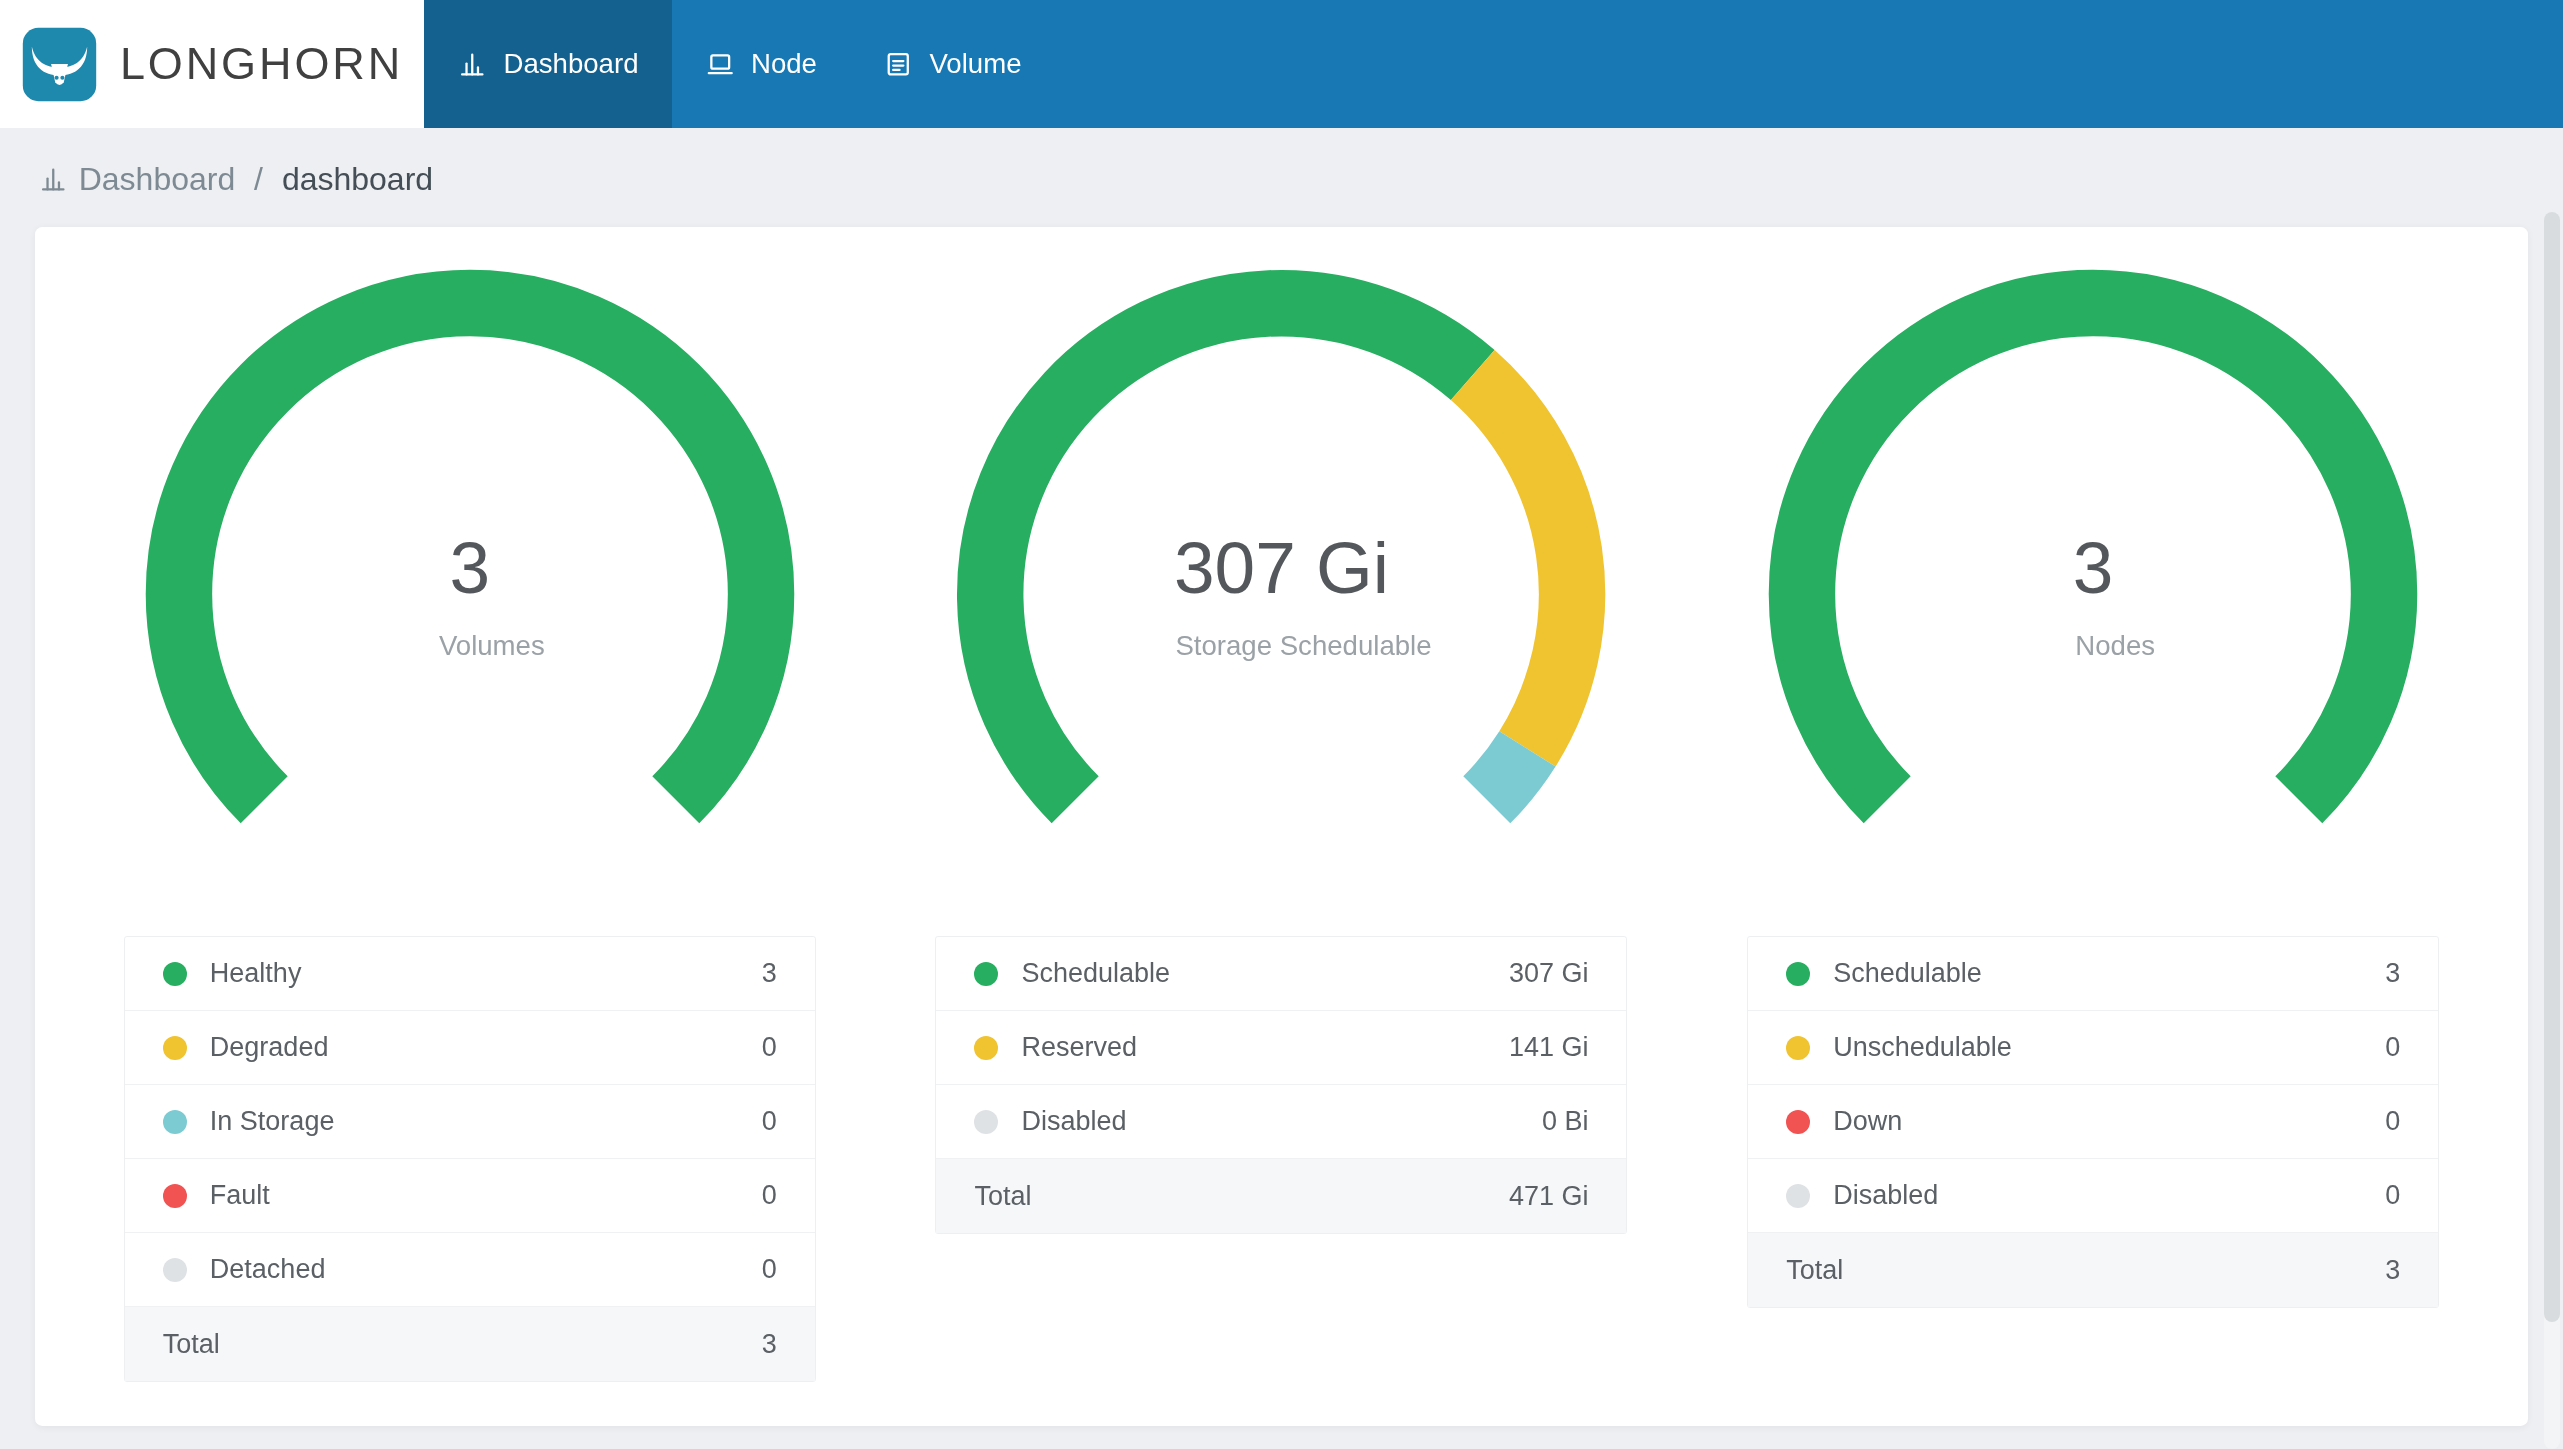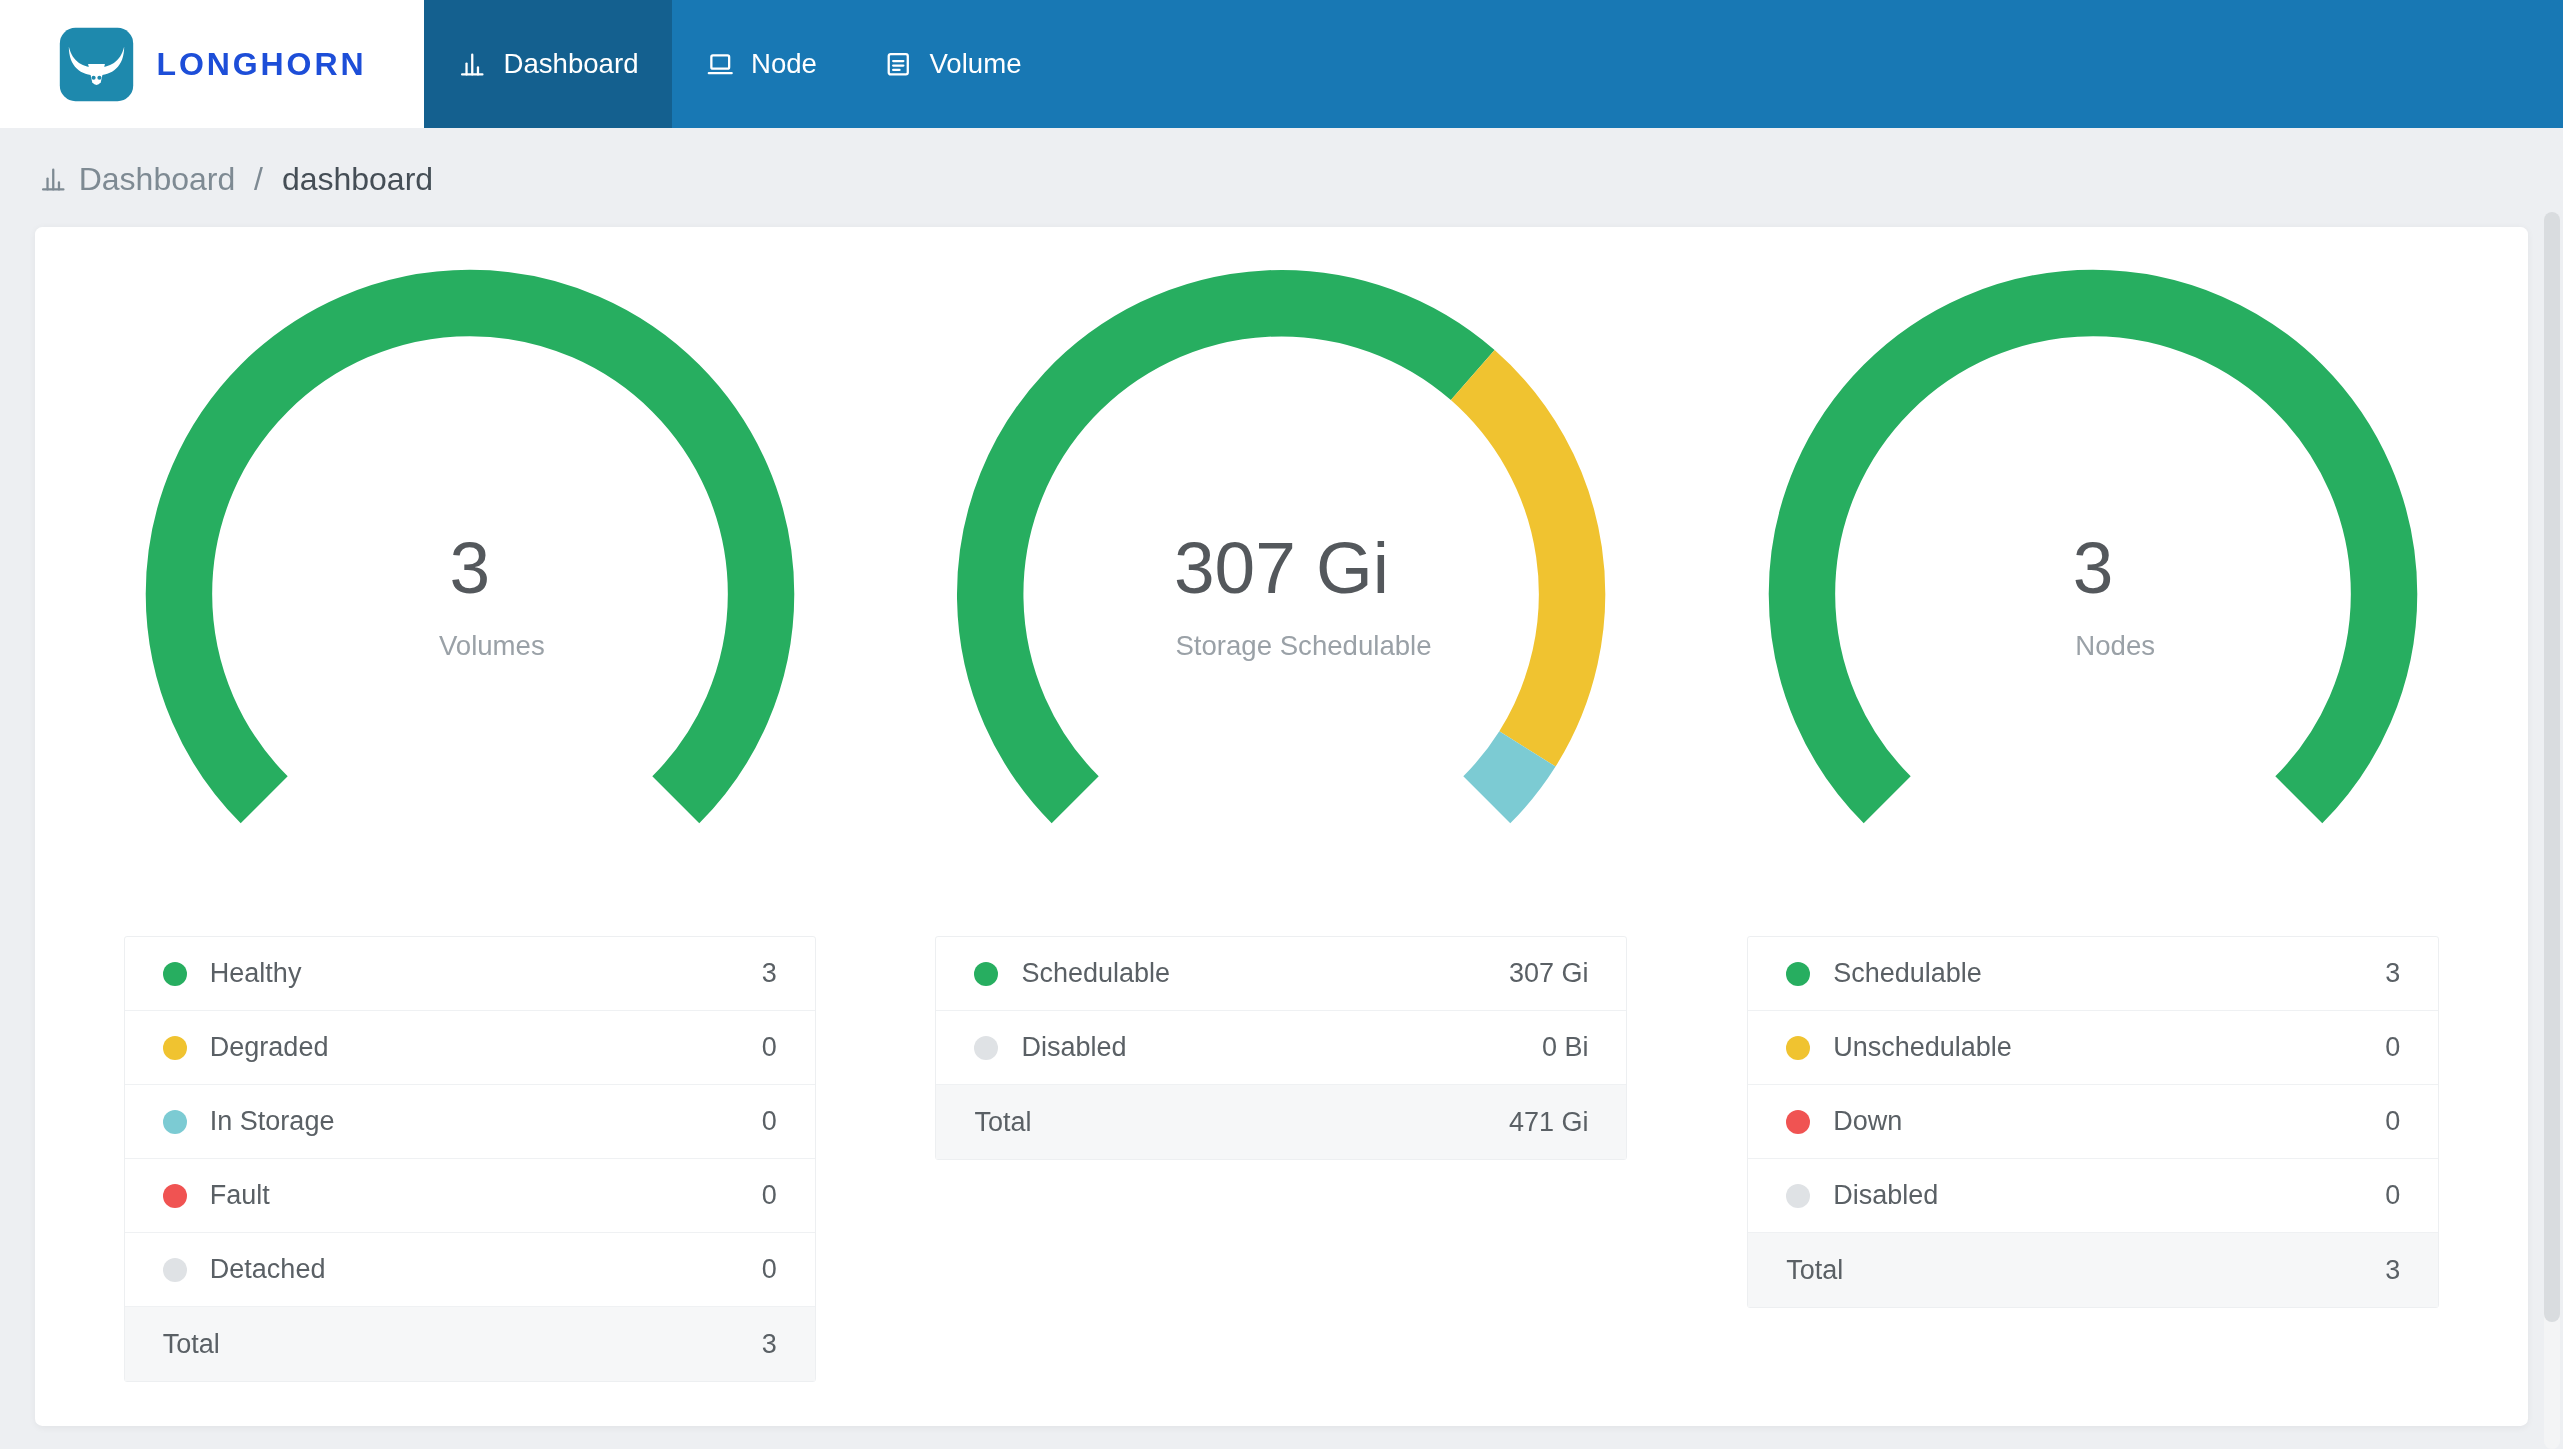--- a/index.html
+++ b/index.html
@@ -11,21 +11,21 @@
     position:relative;
   }
 
   
   .navbar { height:128px; background:var(--navbar); display:flex; align-items:stretch; }
   .logo {
     width:424px; background:#fff; display:flex; align-items:center;
     justify-content:center; gap:22px; cursor:pointer;
   }
   .logo-mark { width:77px; height:77px; }
-  .logo-text { font-size:32px; font-weight:bold; color:#1d4ed8; letter-spacing:2.9px; }
+  .logo-text { font-size:45px; font-weight:normal; color:#404040; letter-spacing:2.9px; }
   .nav { display:flex; }
   .nav-item {
     display:flex; align-items:center; gap:16px; padding:0 33px;
     color:#fff; font-size:27.6px; cursor:pointer; text-decoration:none;
   }
   .nav-item.active { background:var(--navbar-active); }
   .nav-icon { width:30.5px; height:30.5px; flex:none; }
   .chevron-icon { width:25px; height:25px; margin-left:1.5px; }
 
   
@@ -184,20 +184,25 @@
             <div class="gauge-label">Storage Schedulable</div>
           </div>
         </div>
         <div class="legend">
           <div class="legend-row">
             <span class="dot" style="background: rgb(39, 174, 96);"></span>
             <span class="legend-label">Schedulable</span>
             <span class="legend-value">307 Gi</span>
           </div>
           <div class="legend-row">
+            <span class="dot" style="background: rgb(240, 195, 48);"></span>
+            <span class="legend-label">Reserved</span>
+            <span class="legend-value">141 Gi</span>
+          </div>
+          <div class="legend-row">
             <span class="dot" style="background: rgb(223, 226, 229);"></span>
             <span class="legend-label">Disabled</span>
             <span class="legend-value">0 Bi</span>
           </div>
           <div class="legend-row total">
             <span class="legend-label">Total</span>
             <span class="legend-value">471 Gi</span>
           </div>
         </div>
       </div>

